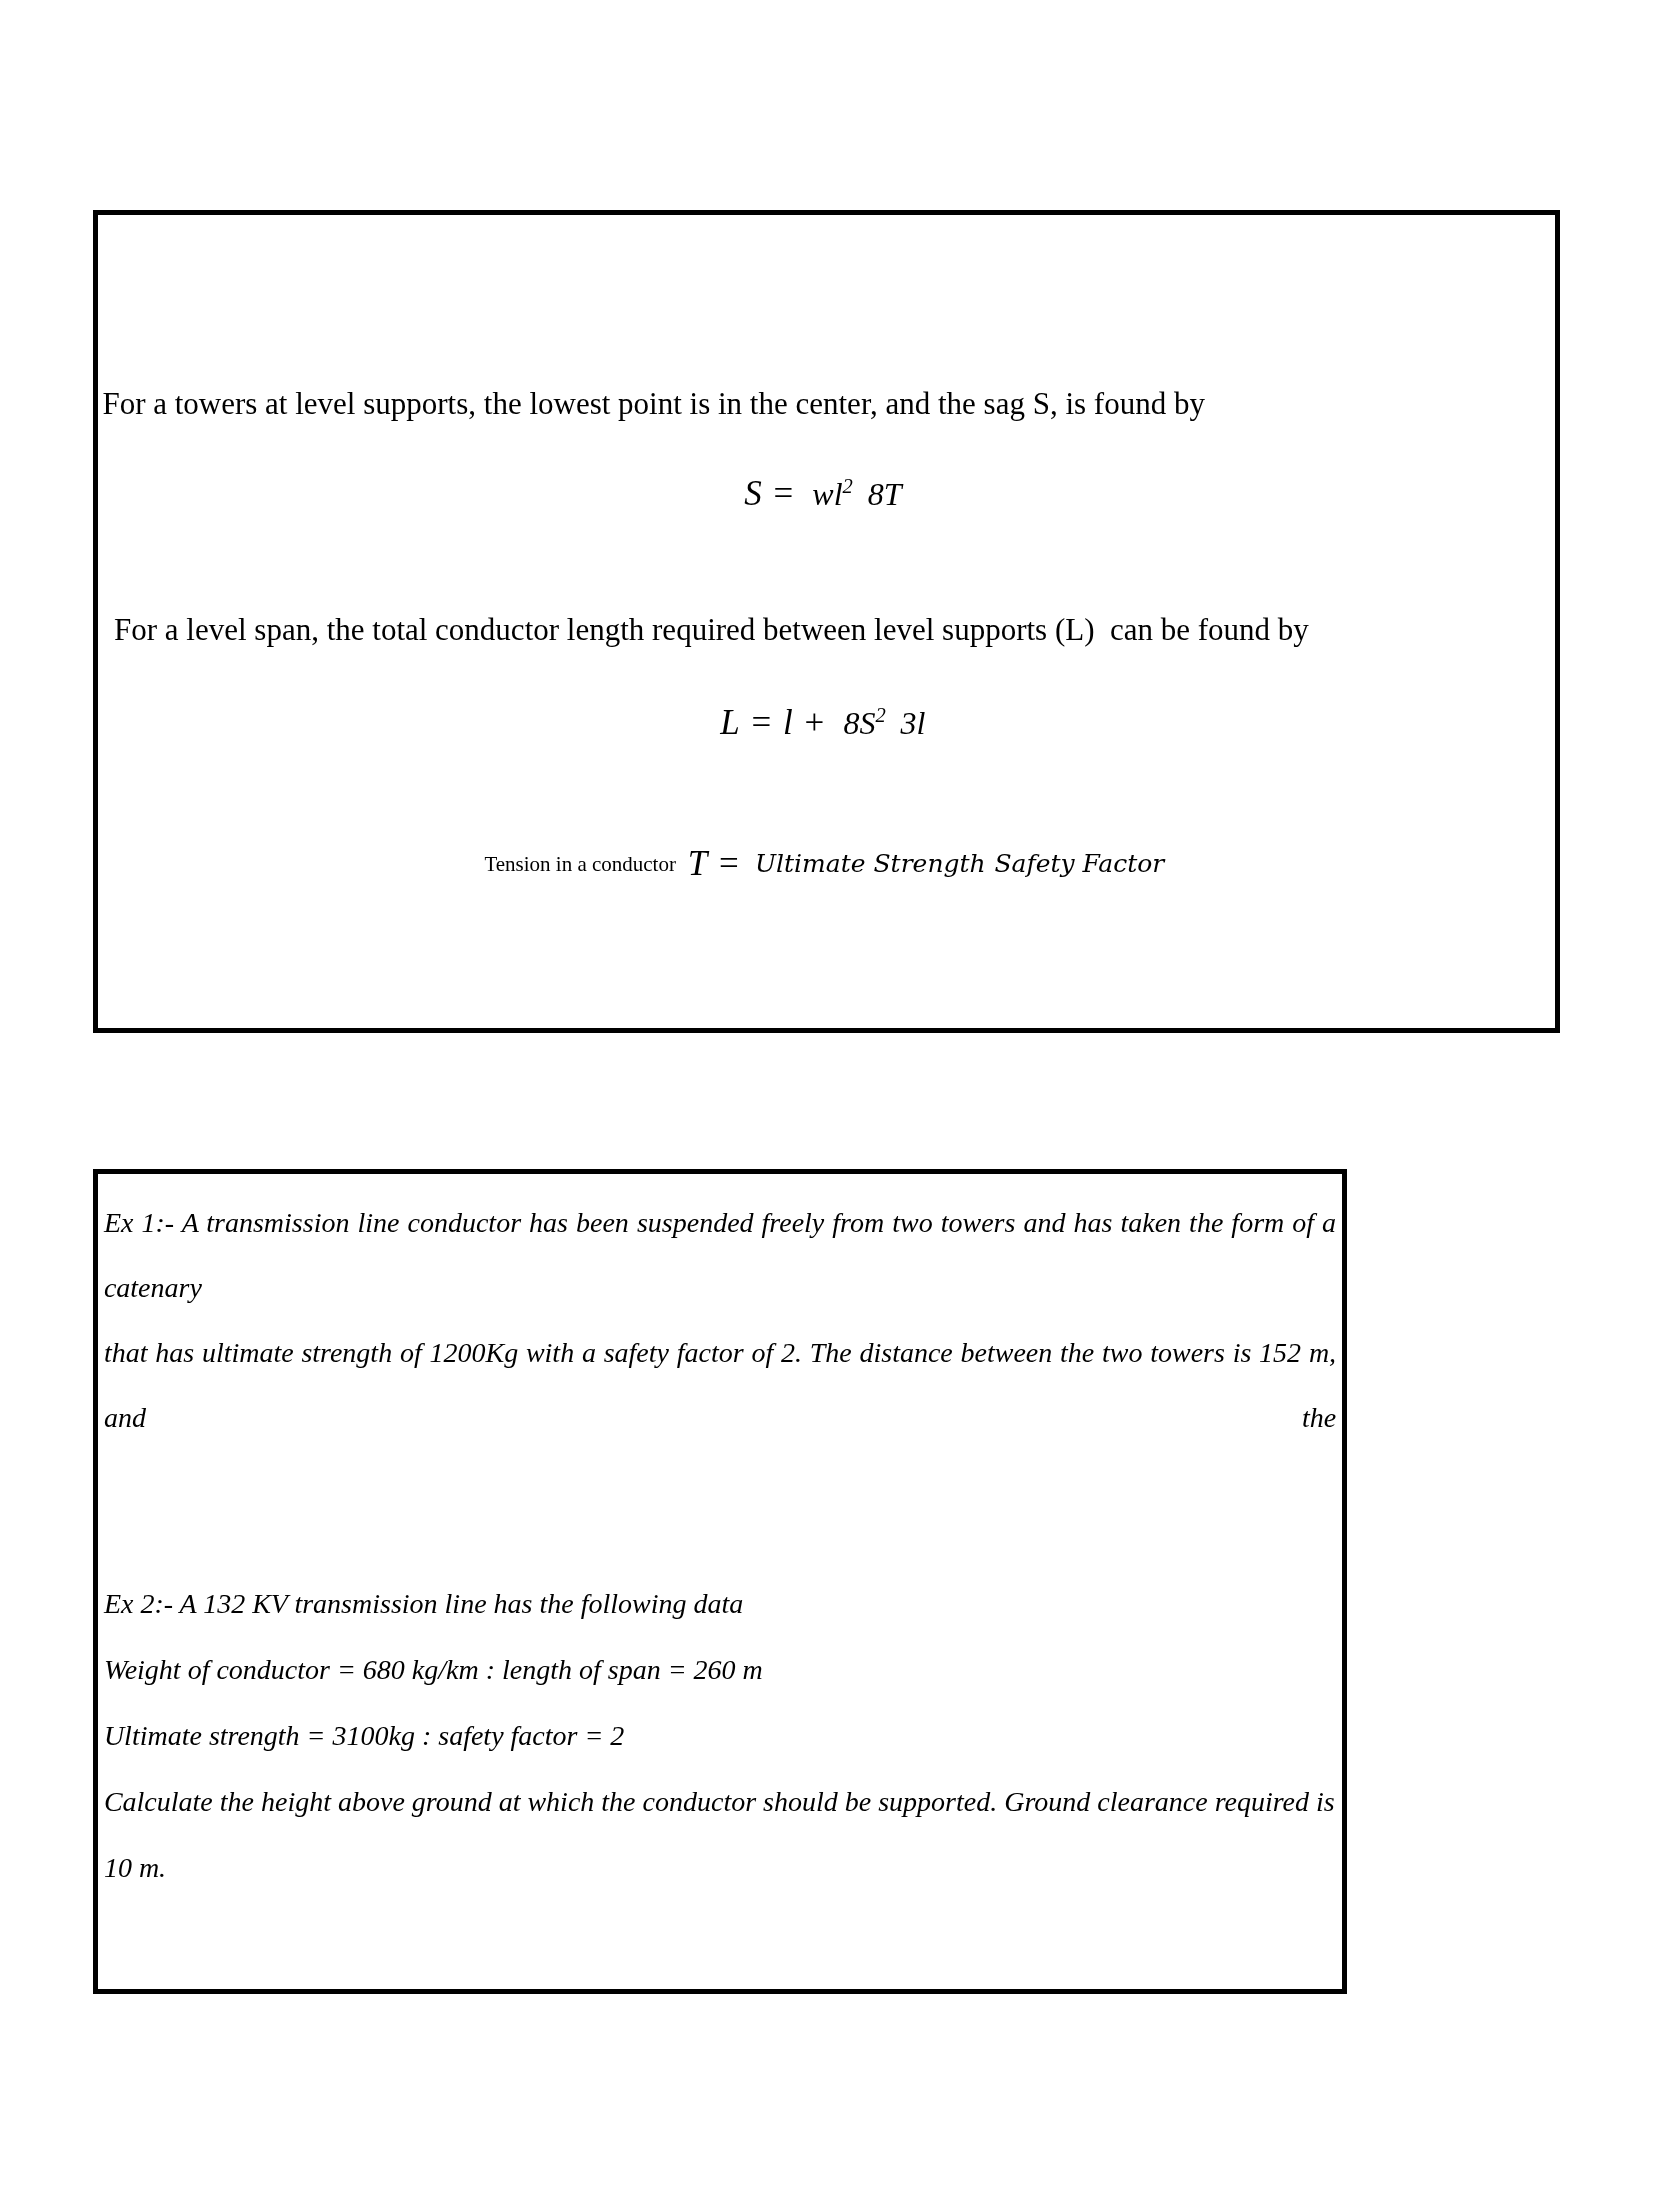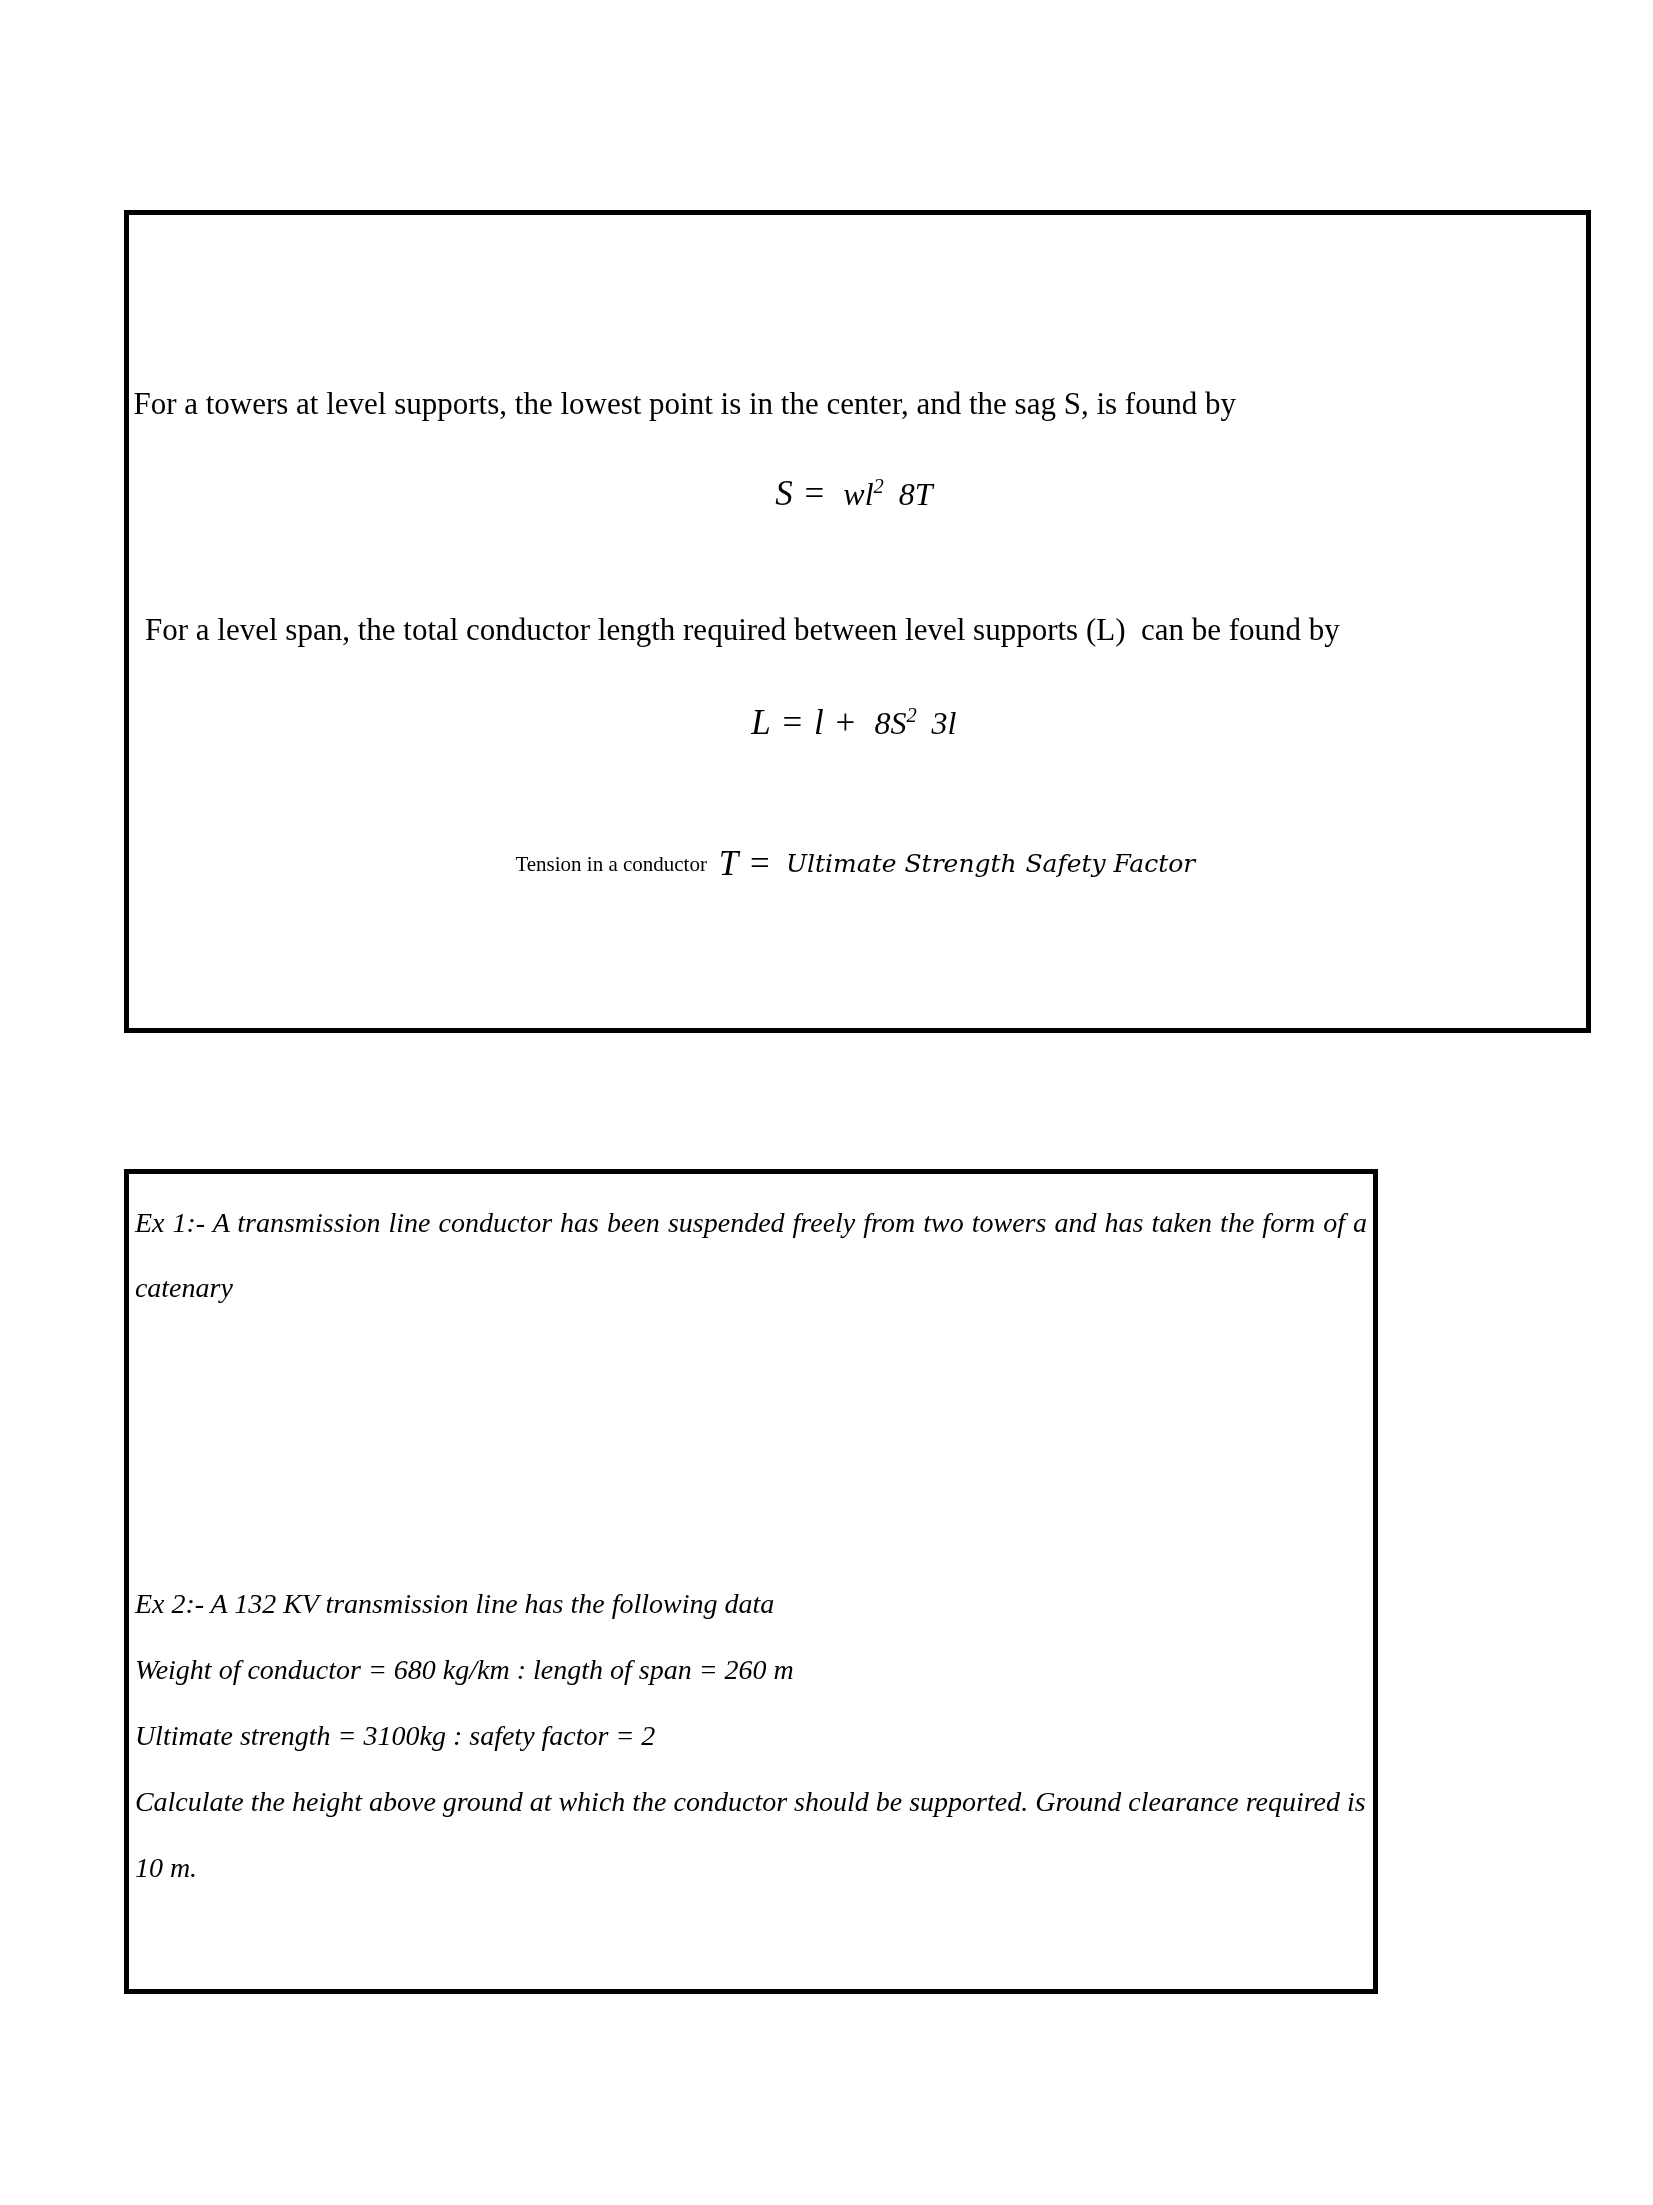--- a/index.html
+++ b/index.html
@@ -14,21 +14,20 @@
     background: #ffffff;
     color: #000000;
     font-family: "Liberation Serif", "DejaVu Serif", serif;
     overflow: hidden;
   }
   .box {
     position: absolute;
     box-sizing: border-box;
     border: 5.1px solid #000000;
     background: #ffffff;
-    margin-left: 31px;
   }
   #formulas-box {
     left: 93px;
     top: 210px;
     width: 1467px;
     height: 823px;
   }
   #examples-box {
     left: 93px;
     top: 1169px;
@@ -155,20 +154,21 @@
         <span class="den">Safety Factor</span>
       </span>
     </div>
 
   </div>
 
   <div id="examples-box" class="box">
 
     <div id="ex1-block" class="ex-block" style="top: 16px;">
       <div class="ex-line justified">Ex 1:- A transmission line conductor has been suspended freely from two towers and has taken the form of a catenary</div>
+      <div class="ex-line justified">that has ultimate strength of 1200Kg with a safety factor of 2. The distance between the two towers is 152 m, and the</div>
     </div>
 
     <div id="ex2-block" class="ex-block" style="top: 397px;">
       <div class="ex-line">Ex 2:- A 132 KV transmission line has the following data</div>
       <div class="ex-line">Weight of conductor = 680 kg/km : length of span = 260 m</div>
       <div class="ex-line">Ultimate strength = 3100kg : safety factor = 2</div>
       <div class="ex-line">Calculate the height above ground at which the conductor should be supported. Ground clearance required is 10 m.</div>
     </div>
 
   </div>

